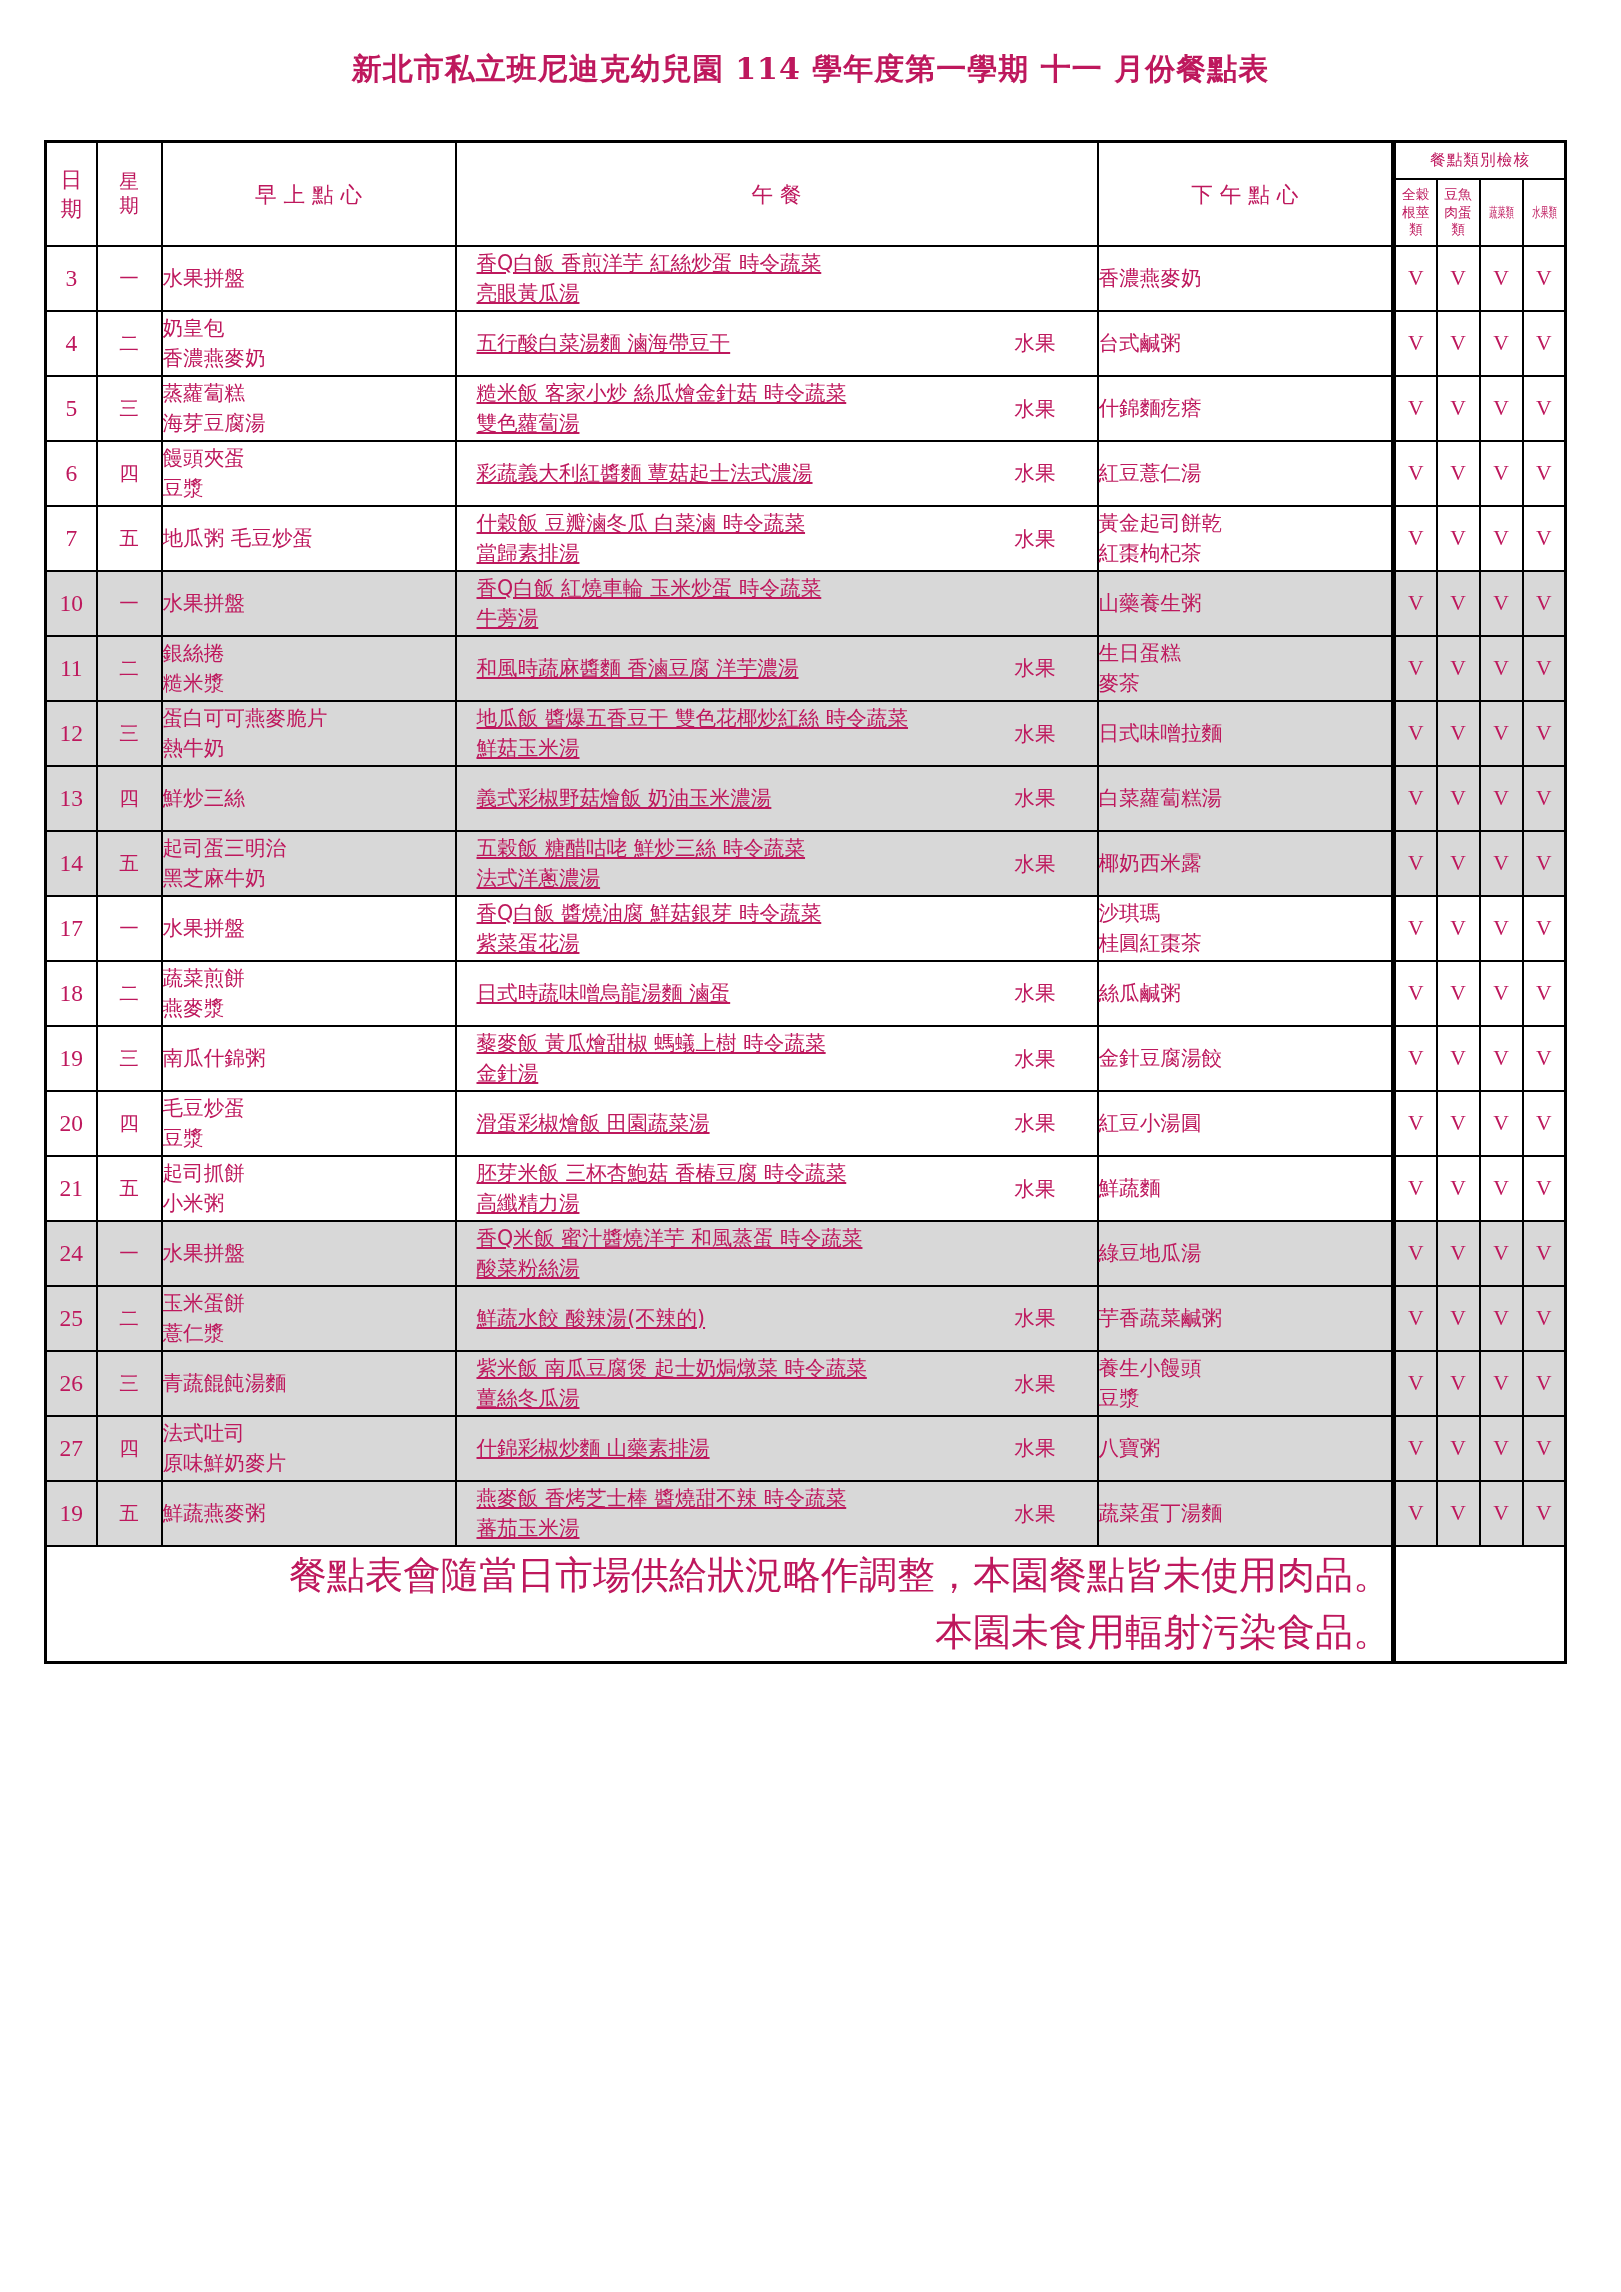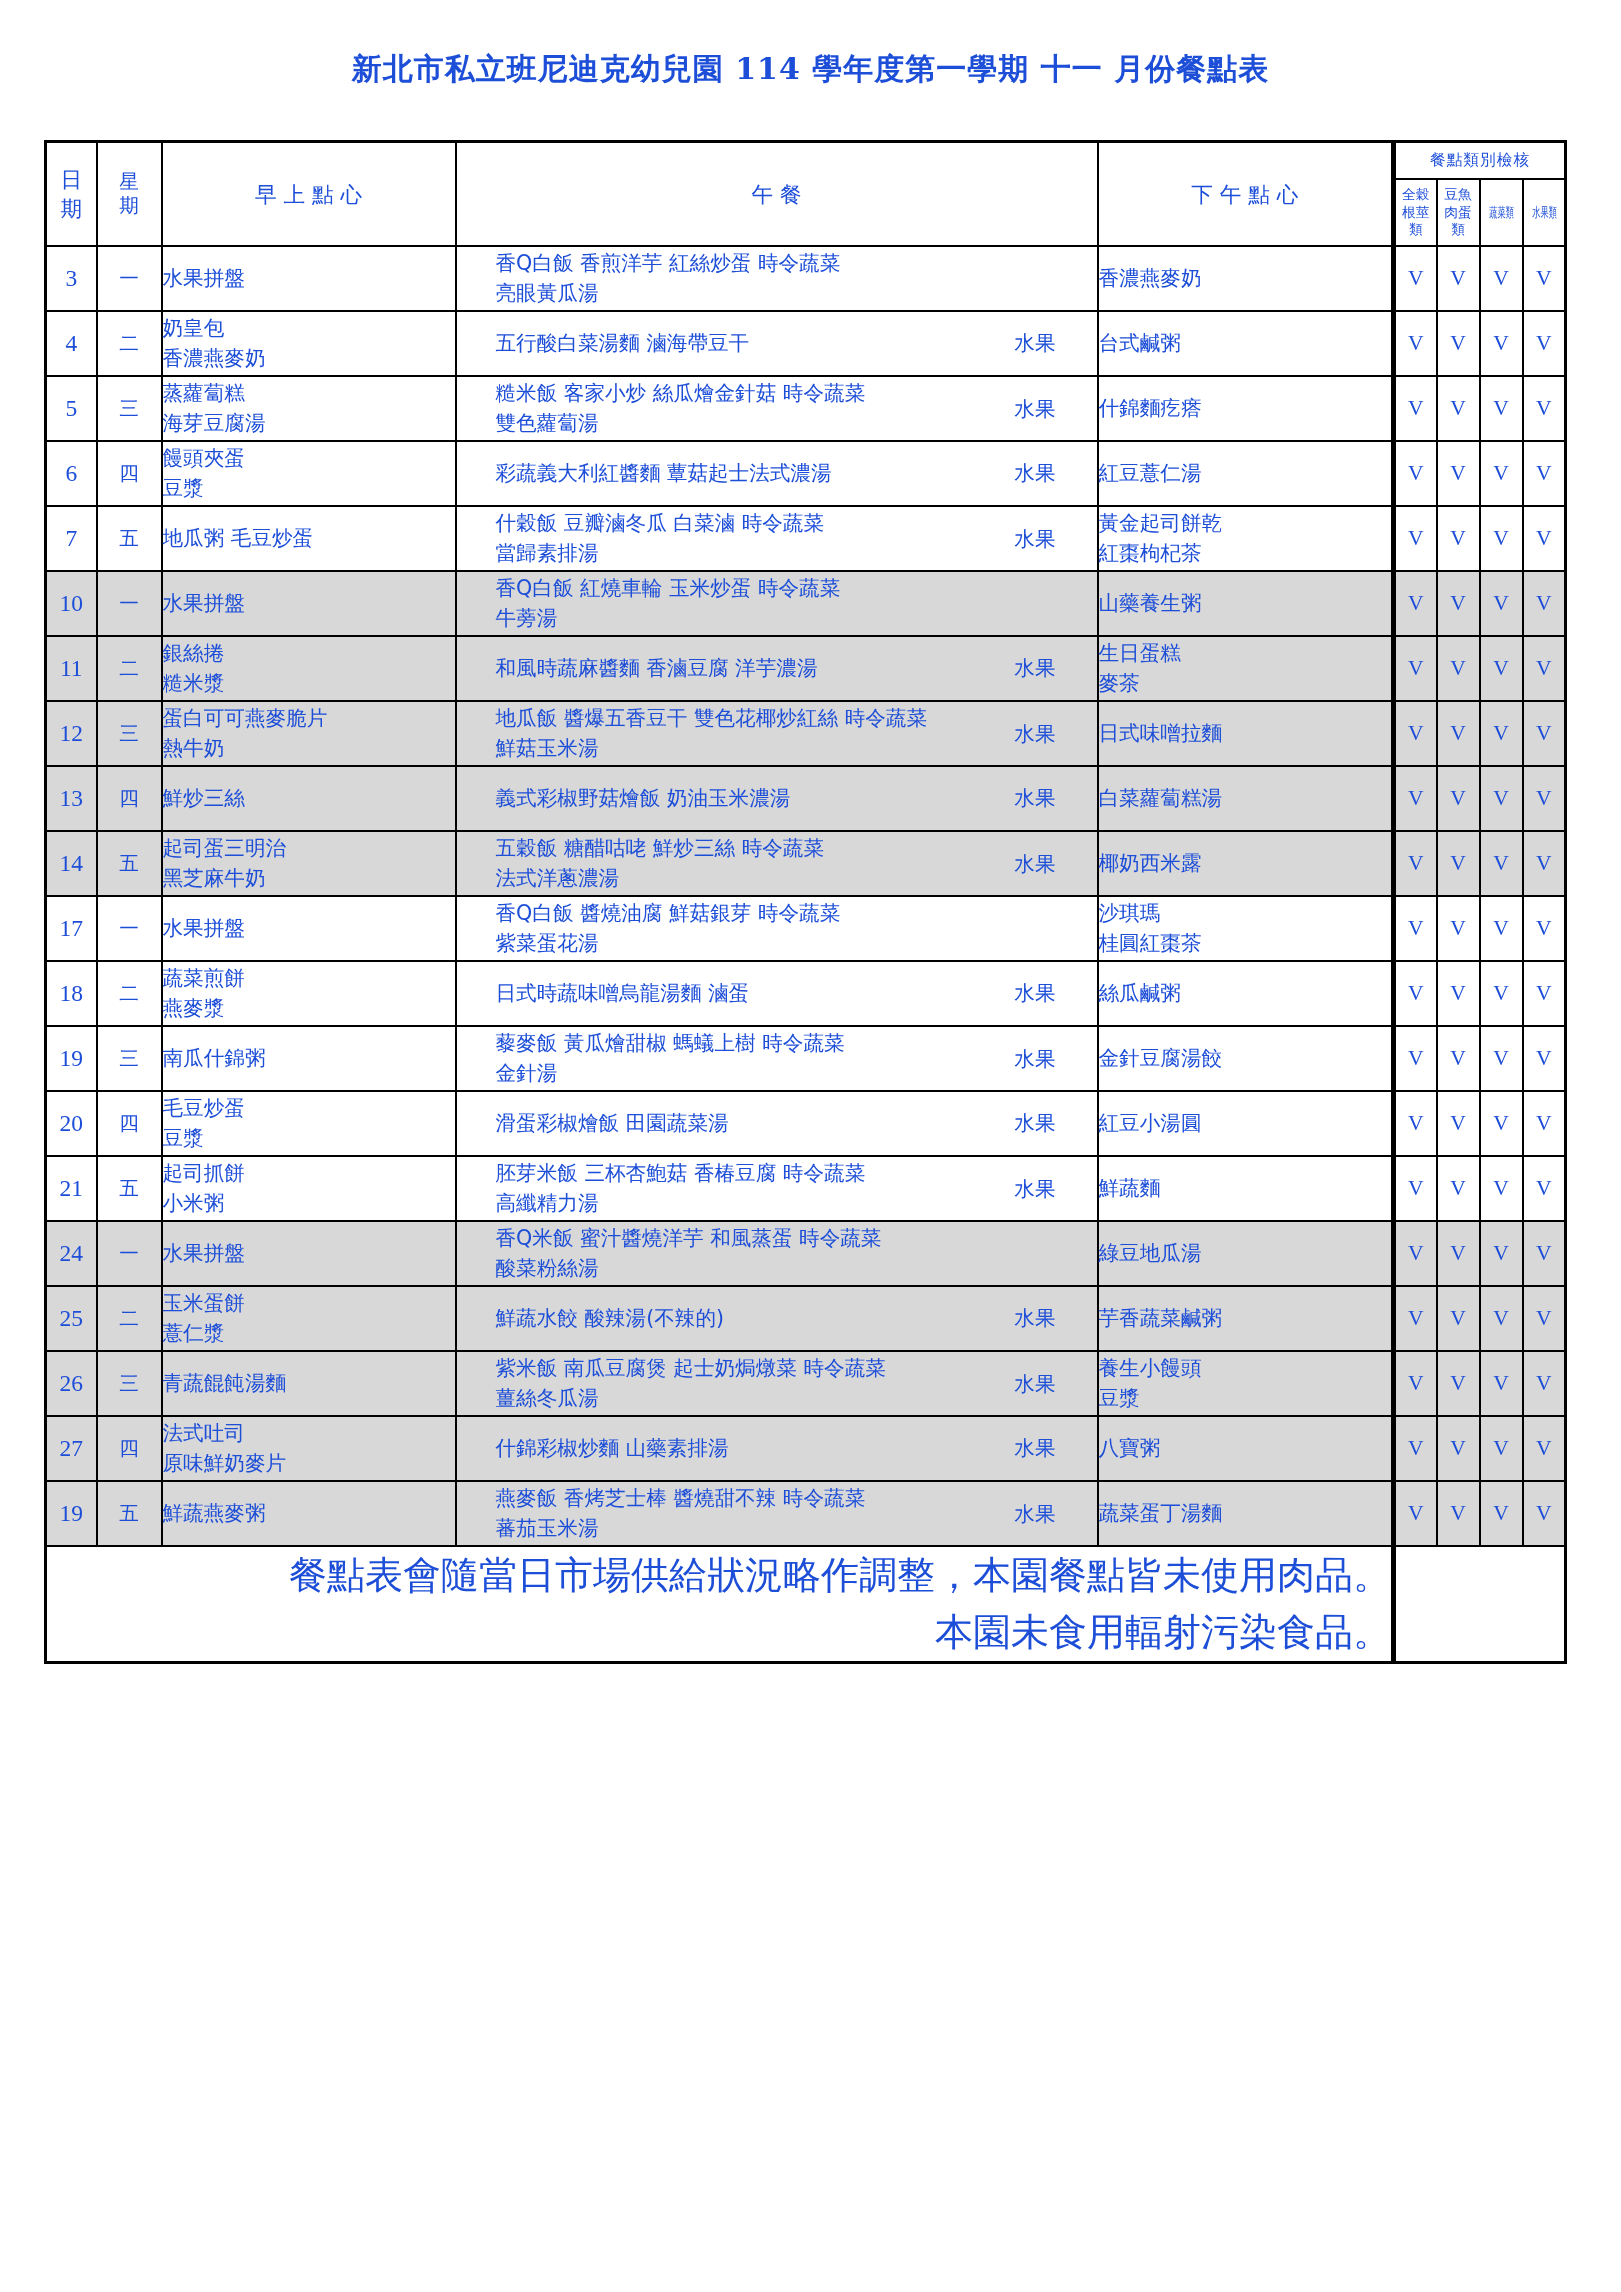--- a/index.html
+++ b/index.html
@@ -1,20 +1,20 @@
 <!DOCTYPE html>
 <html><head>
 <meta charset="utf-8">
 <style>
   html,body { margin:0; padding:0; }
   .page {
     position:relative;
     width:1621px; height:2087px;
     background:#ffffff;
-    color:#1d4ed8;
+    color:#be185d;
     font-family:"DejaVu Sans", sans-serif;
     overflow:hidden;
   }
   .title {
     position:absolute; top:49px; left:0; width:100%;
     text-align:center;
     font-family:"DejaVu Serif", serif;
     font-size:30px; font-weight:bold;
     letter-spacing:1px;
     white-space:nowrap;
@@ -59,22 +59,22 @@
     font-size:23.5px;
   }
   td.c-weekday { text-align:center; font-size:19.6px; }
   td.c-snack {
     text-align:left; padding-left:27.4px;
     white-space:pre-line; line-height:1.45;
   }
   td.c-lunch { padding:0; }
   .lunch-wrap { display:flex; align-items:center; width:100%; }
   .lunch-lines {
-    flex:1; text-align:left; padding-left:39px;
-    white-space:pre-line; line-height:1.45; font-size:20.6px;
+    flex:1; text-align:left; padding-left:20px;
+    white-space:pre-line; line-height:1.45; font-size:20.6px;text-decoration:underline;
   }
   .fruit { flex:none; padding-right:41px; font-size:20.6px; }
   td.c-check {
     text-align:center;
     font-family:"Liberation Serif", serif;
     font-size:21.6px;
   }
   tr.shaded td { background:#d8d8d8; }
 
   

